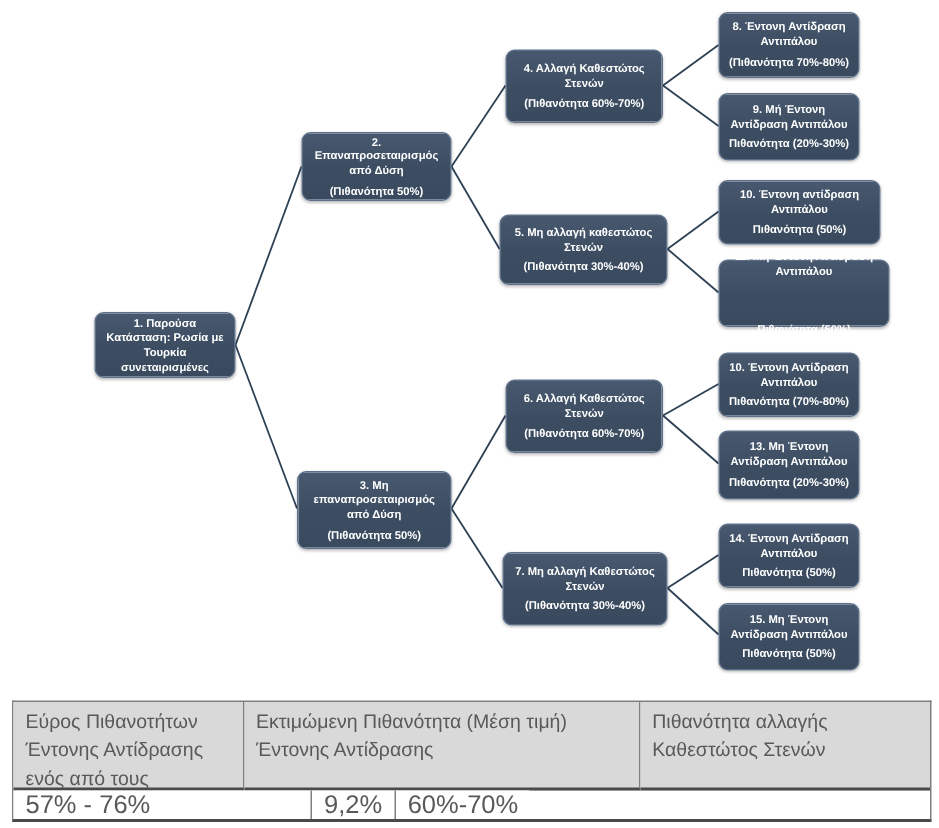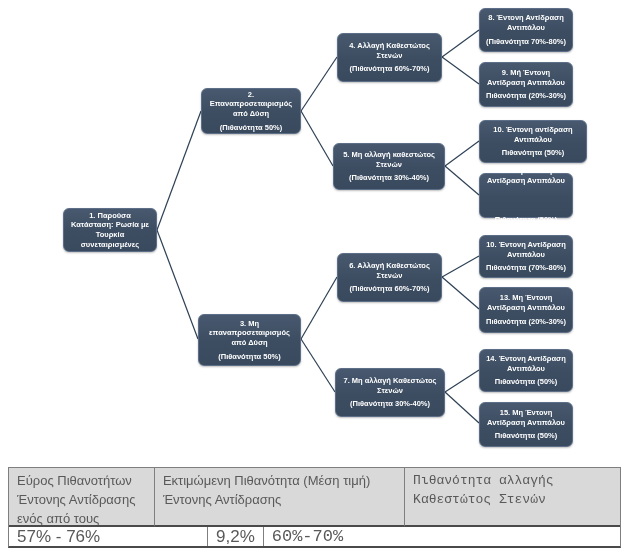--- a/index.html
+++ b/index.html
@@ -22,21 +22,21 @@
   .summary{
     position:absolute;left:8px;top:467px;width:613px;box-sizing:border-box;
     border:1px solid #7F7F7F;border-bottom:2px solid #4A4A4A;
     color:#595959;
   }
   .row{display:flex;}
   .cell{
     box-sizing:border-box;padding:3px 8px;
     border-right:1px solid #7F7F7F;
   }
-  .cell:last-child{border-right:none;font-family:Liberation Mono, monospace;}
+  .cell:last-child{border-right:none;}
   .c1{width:199px;}　.c2{width:155px;}　.c3{flex:1;}
   .hdr .cell{
     background:#D9D9D9;font-size:13px;line-height:19px;height:59px;
     border-bottom:2px solid #4A4A4A;
   }
   .val .cell{background:#FFFFFF;font-size:17px;line-height:17px;height:19px;padding-top:1px;}
 </style>
 </head>
 <body>
 
@@ -105,21 +105,21 @@
     <div class="node" style="left:479px;top:62px;width:94px;height:45px;">
       <span>9. Μή Έντονη Αντίδραση Αντιπάλου</span>
       <span class="prob">Πιθανότητα (20%-30%)</span>
     </div>
 
     <div class="node" style="left:479px;top:120px;width:108px;height:43px;">
       <span>10. Έντονη αντίδραση Αντιπάλου</span>
       <span class="prob">Πιθανότητα (50%)</span>
     </div>
 
-    <div class="node" style="left:479px;top:173px;width:94px;height:45px;gap:25px;">
+    <div class="node" style="left:479px;top:173px;width:114px;height:45px;gap:25px;">
       <span>11. Μη Έντονη Αντίδραση Αντιπάλου</span>
       <span class="prob">Πιθανότητα (50%)</span>
     </div>
 
     <div class="node" style="left:479px;top:235px;width:94px;height:43px;">
       <span>10. Έντονη Αντίδραση Αντιπάλου</span>
       <span class="prob">Πιθανότητα (70%-80%)</span>
     </div>
 
     <div class="node" style="left:479px;top:287px;width:94px;height:46px;">

